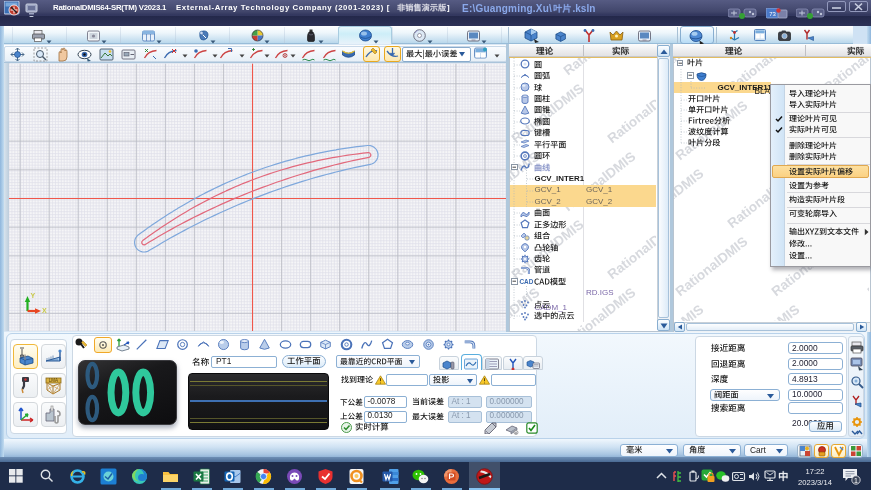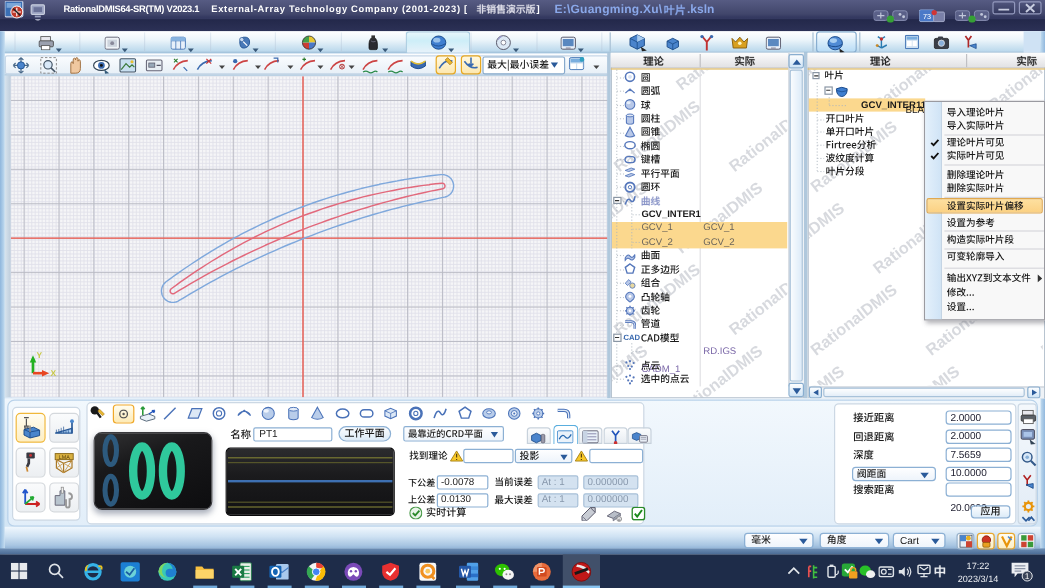--- a/index.html
+++ b/index.html
@@ -1323,21 +1323,21 @@
   </svg>
 <div style="position:absolute;left:787.5px;top:357.6px;width:55px;height:12px;background:#fff;border:1px solid #8cb0d4;border-radius:3px;"></div>
 <div style="position:absolute;top:357.3px;font:400 8.4px 'Liberation Sans',sans-serif;color:#223;white-space:pre;line-height:12.6px;left:792.0px;">2.0000</div>
 <svg style="position:absolute;left:711.0px;top:373.2px;overflow:visible" width="17.2" height="12.0">
     <g transform="translate(0,9.07) scale(0.008600,-0.008600)" fill="#1a1a1a">
       <use href="#g6DF1" x="0"></use>
       <use href="#g5EA6" x="1000"></use>
     </g>
   </svg>
 <div style="position:absolute;left:787.5px;top:373.2px;width:55px;height:12px;background:#fff;border:1px solid #8cb0d4;border-radius:3px;"></div>
-<div style="position:absolute;top:372.9px;font:400 8.4px 'Liberation Sans',sans-serif;color:#223;white-space:pre;line-height:12.6px;left:792.0px;">7.5659</div>
+<div style="position:absolute;top:372.9px;font:400 8.4px 'Liberation Sans',sans-serif;color:#223;white-space:pre;line-height:12.6px;left:792.0px;">4.8913</div>
 <div style="position:absolute;left:787.5px;top:388.6px;width:55px;height:12px;background:#fff;border:1px solid #8cb0d4;border-radius:3px;"></div>
 <div style="position:absolute;top:388.3px;font:400 8.4px 'Liberation Sans',sans-serif;color:#223;white-space:pre;line-height:12.6px;left:792.0px;">10.0000</div>
 <svg style="position:absolute;left:711.0px;top:402.2px;overflow:visible" width="34.4" height="12.0">
     <g transform="translate(0,9.07) scale(0.008600,-0.008600)" fill="#1a1a1a">
       <use href="#g641C" x="0"></use>
       <use href="#g7D22" x="1000"></use>
       <use href="#g8DDD" x="2000"></use>
       <use href="#g79BB" x="3000"></use>
     </g>
   </svg>

